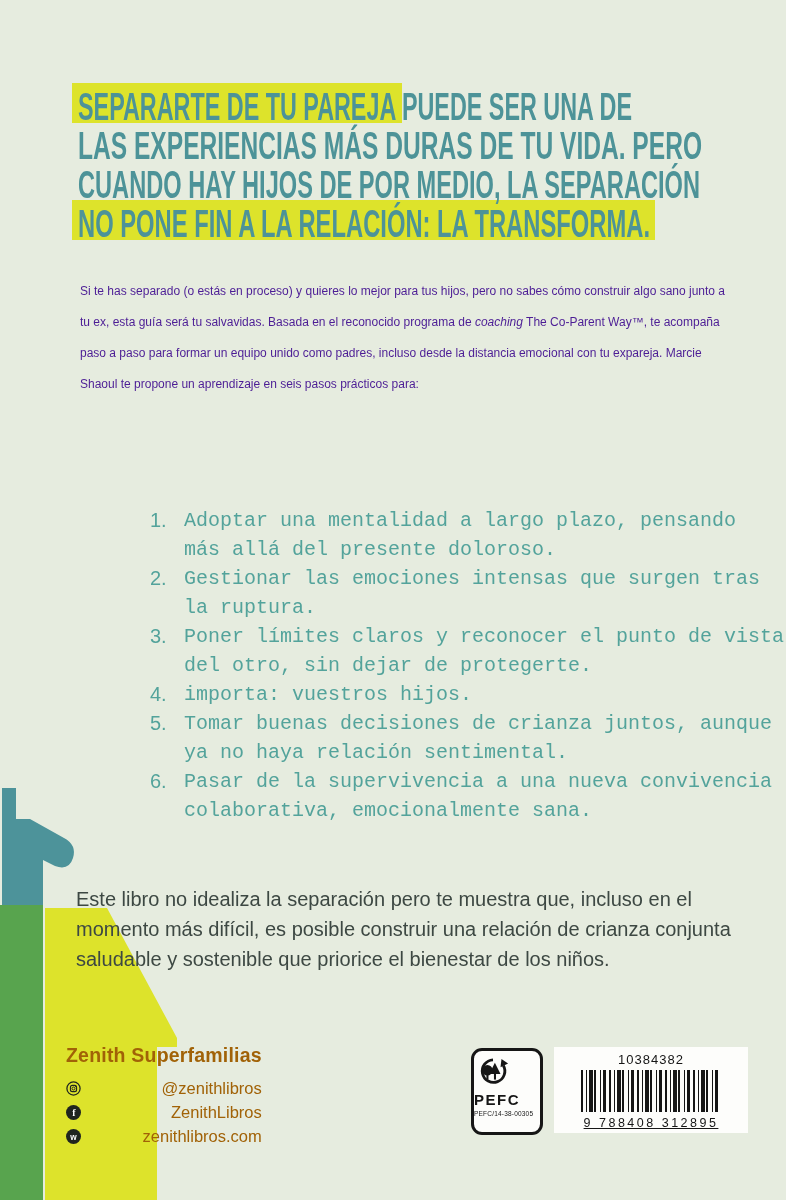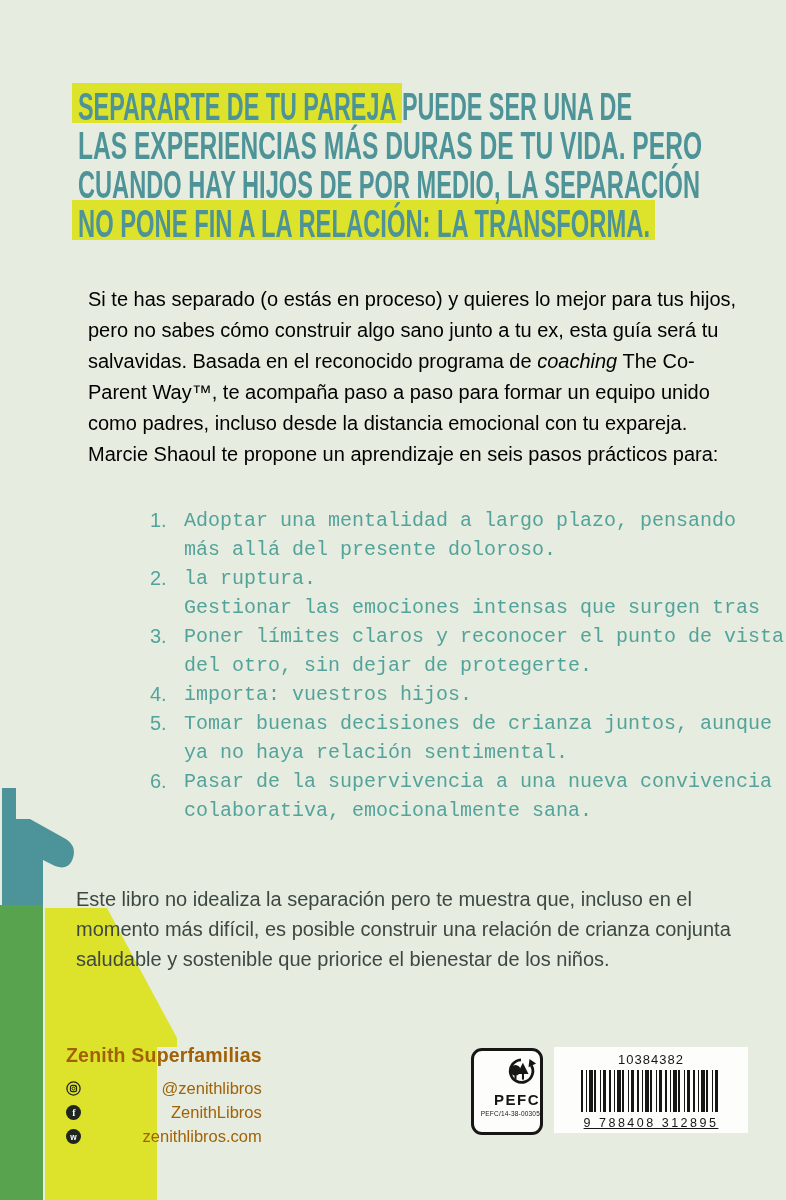--- a/index.html
+++ b/index.html
@@ -19,22 +19,22 @@
     font-family:"Liberation Sans",sans-serif;
     font-weight:700;
     font-size:38px;
     fill:#4d9398;
     letter-spacing:0px;
   }
 
   
   .intro{
     position:absolute;left:76px;top:272px;width:652px;z-index:2;
-    margin:12px;
-    font-size:20px;line-height:31px;color:#000000;
+    margin:4px;
+    font-size:12px;line-height:31px;color:#4c1d95;
   }
   .intro .it{font-style:italic;}
 
   .steps{
     position:absolute;left:150px;top:506px;z-index:2;
     margin:0;padding:0;list-style:none;
     color:#53a39b;
     font-size:20px;line-height:29px;
   }
   .step{display:flex;}
@@ -52,21 +52,21 @@
   .brand{font-size:19.5px;font-weight:600;letter-spacing:.2px;margin:0 0 12px 0;}
   .social{display:flex;flex-direction:column;gap:5px;}
   .social-row{display:flex;align-items:center;gap:9px;font-size:16.5px;justify-content:space-between;}
   .sicon{width:15px;height:15px;flex:0 0 15px;display:block;}
 
   
   .pefc{
     position:absolute;left:471px;top:1048px;width:72px;height:87px;z-index:3;
     background:#fdfdfb;border:3px solid #161616;border-radius:11px;
     box-sizing:border-box;
-    display:flex;flex-direction:column;align-items:flex-end;justify-content:flex-start;
+    display:flex;flex-direction:column;align-items:flex-start;justify-content:flex-start;
     padding-top:6px;
   }
   .pefc-name{font-size:15px;font-weight:700;letter-spacing:1.5px;color:#161616;margin-top:2px;}
   .pefc-license{font-size:6.5px;color:#161616;margin-top:2px;letter-spacing:.2px;}
 
   
   .barcode{
     position:absolute;left:554px;top:1047px;width:194px;height:86px;z-index:3;
     background:#fdfdfb;
     display:flex;flex-direction:column;align-items:center;
@@ -111,22 +111,22 @@
     <li class="step">
       <span class="step-num">1.</span>
       <span class="step-text">
         <span class="step-line">Adoptar una mentalidad a largo plazo, pensando</span>
         <span class="step-line">más allá del presente doloroso.</span>
       </span>
     </li>
     <li class="step">
       <span class="step-num">2.</span>
       <span class="step-text">
+        <span class="step-line">Gestionar las emociones intensas que surgen tras</span>
         <span class="step-line">la ruptura.</span>
-        <span class="step-line">Gestionar las emociones intensas que surgen tras</span>
       </span>
     </li>
     <li class="step">
       <span class="step-num">3.</span>
       <span class="step-text">
         <span class="step-line">Poner límites claros y reconocer el punto de vista</span>
         <span class="step-line">del otro, sin dejar de protegerte.</span>
       </span>
     </li>
     <li class="step">

